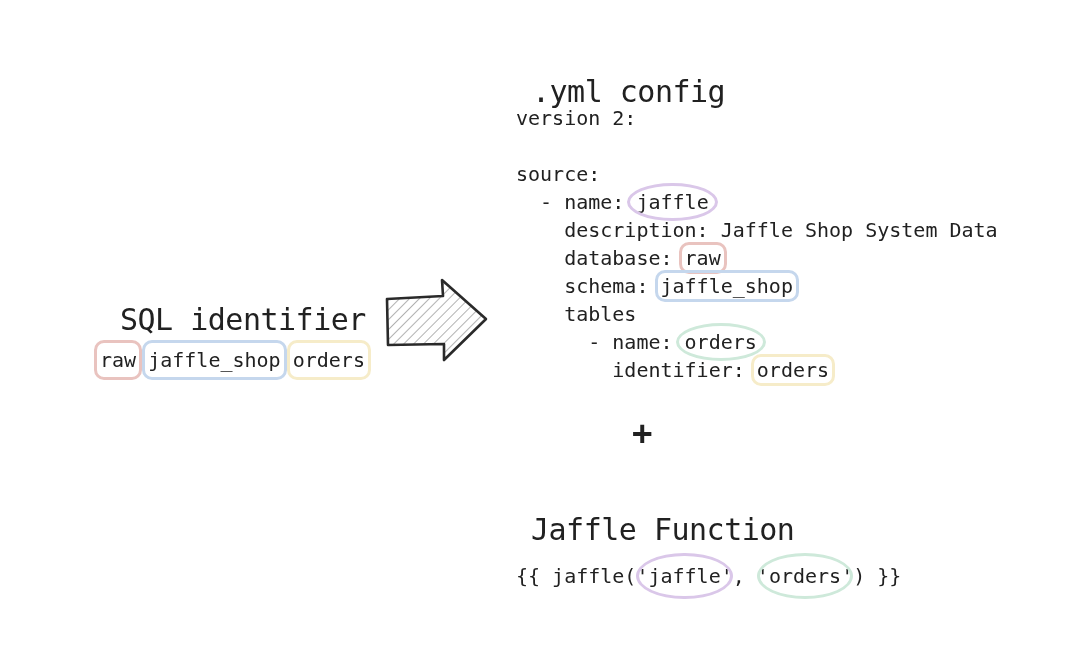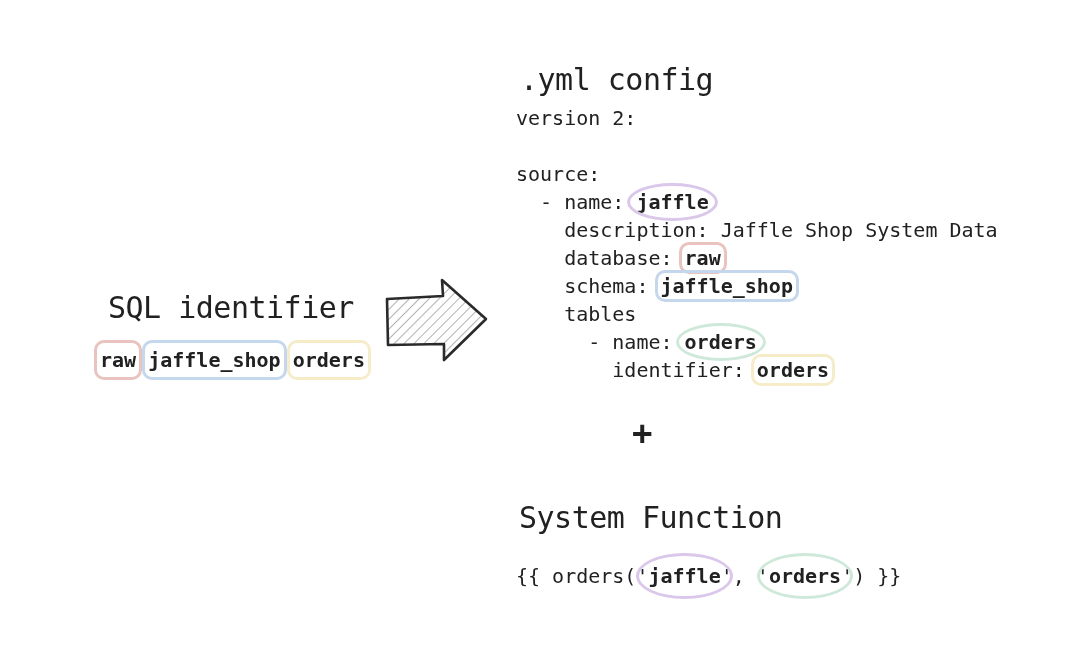--- a/index.html
+++ b/index.html
@@ -8,35 +8,35 @@
     background: #ffffff;
     font-family: "DejaVu Sans Mono", "Liberation Mono", monospace;
     color: var(--c-ink, #212121);
     position: relative;
     overflow: hidden;
   }
   .abs { position: absolute; }
   .h1 {
     font-size: 30px;
     font-weight: normal;
-    margin: 4px;
+    margin: 16px;
     white-space: pre;
     letter-spacing: -0.5px;
   }
   .code {
     font-size: 20px;
     white-space: pre;
     line-height: 28px;
   }
   .plus {
     font-size: 34px;
     font-weight: bold;
   }
   
-  .hl { position: relative; font-weight: bold; }
+  .hl { position: relative; }
   .hl::after {
     content: "";
     position: absolute;
     pointer-events: none;
     border: 3.5px solid transparent;
   }
   .hl-box-red::after    { inset: -4px -6px; border-radius: 10px; border-color: var(--c-red); }
   .hl-box-blue::after   { inset: -4px -6px; border-radius: 10px; border-color: var(--c-blue); }
   .hl-box-yellow::after { inset: -4px -6px; border-radius: 10px; border-color: var(--c-yellow); }
   .hl-ellipse-purple::after { inset: -7px -9px;  border-radius: 50%; border-color: var(--c-purple); }
@@ -67,15 +67,15 @@
 
 <div class="abs" style="left:516px; top:58px;">
   <h1 class="h1">.yml config</h1>
 </div>
 <div class="abs code" style="left:516px; top:104px;">version 2:</div>
 <div class="abs code" style="left:516px; top:160px;"><div><span>source:</span></div><div><span>  - name: </span><span class="hl hl-ellipse-purple">jaffle</span></div><div><span>    description: Jaffle Shop System Data</span></div><div><span>    database: </span><span class="hl hl-box-red">raw</span></div><div><span>    schema: </span><span class="hl hl-box-blue">jaffle_shop</span></div><div><span>    tables</span></div><div><span>      - name: </span><span class="hl hl-ellipse-green">orders</span></div><div><span>        identifier: </span><span class="hl hl-box-yellow">orders</span></div></div>
 
 <div class="abs plus" style="left:632px; top:413px;">+</div>
 
 <div class="abs" style="left:515px; top:496px;">
-  <h1 class="h1">System Function</h1>
+  <h1 class="h1">Jaffle Function</h1>
 </div>
-<div class="abs code" style="left:516px; top:562px;"><span>{{ orders('</span><span class="hl hl-ellipse-purple hl-bigger">jaffle</span><span>', '</span><span class="hl hl-ellipse-green hl-bigger">orders</span><span>') }}</span></div>
+<div class="abs code" style="left:516px; top:562px;"><span>{{ jaffle('</span><span class="hl hl-ellipse-purple hl-bigger">jaffle</span><span>', '</span><span class="hl hl-ellipse-green hl-bigger">orders</span><span>') }}</span></div>
 
 </body></html>

